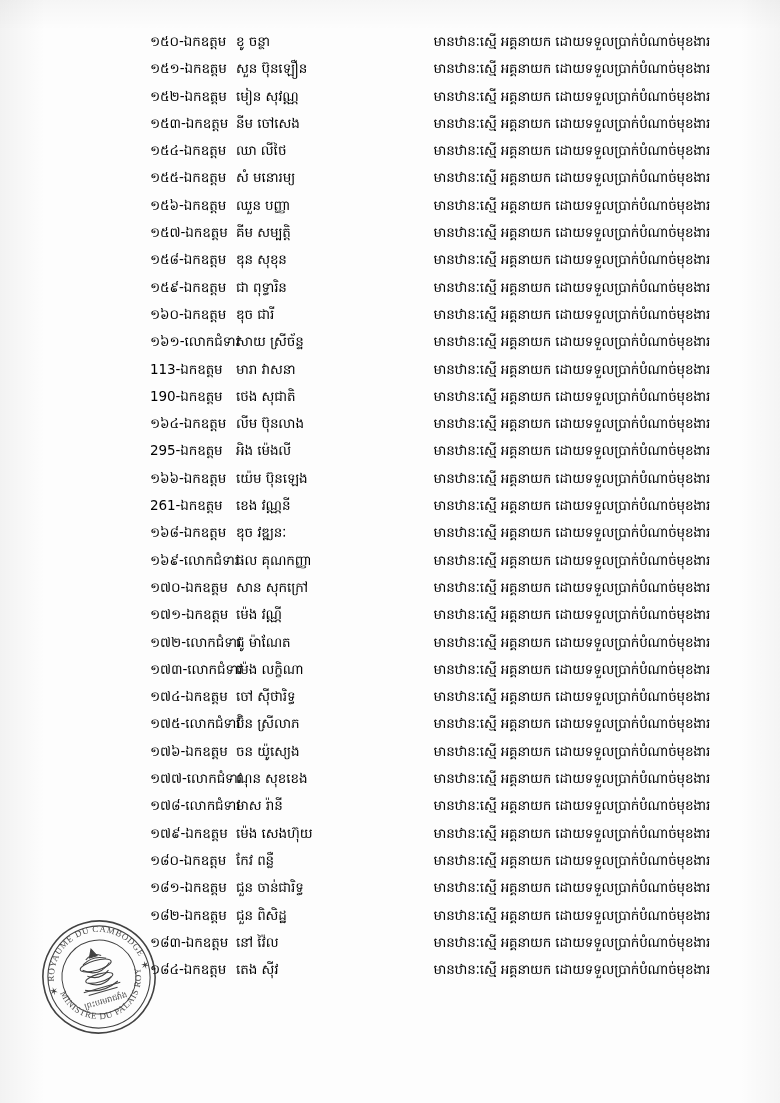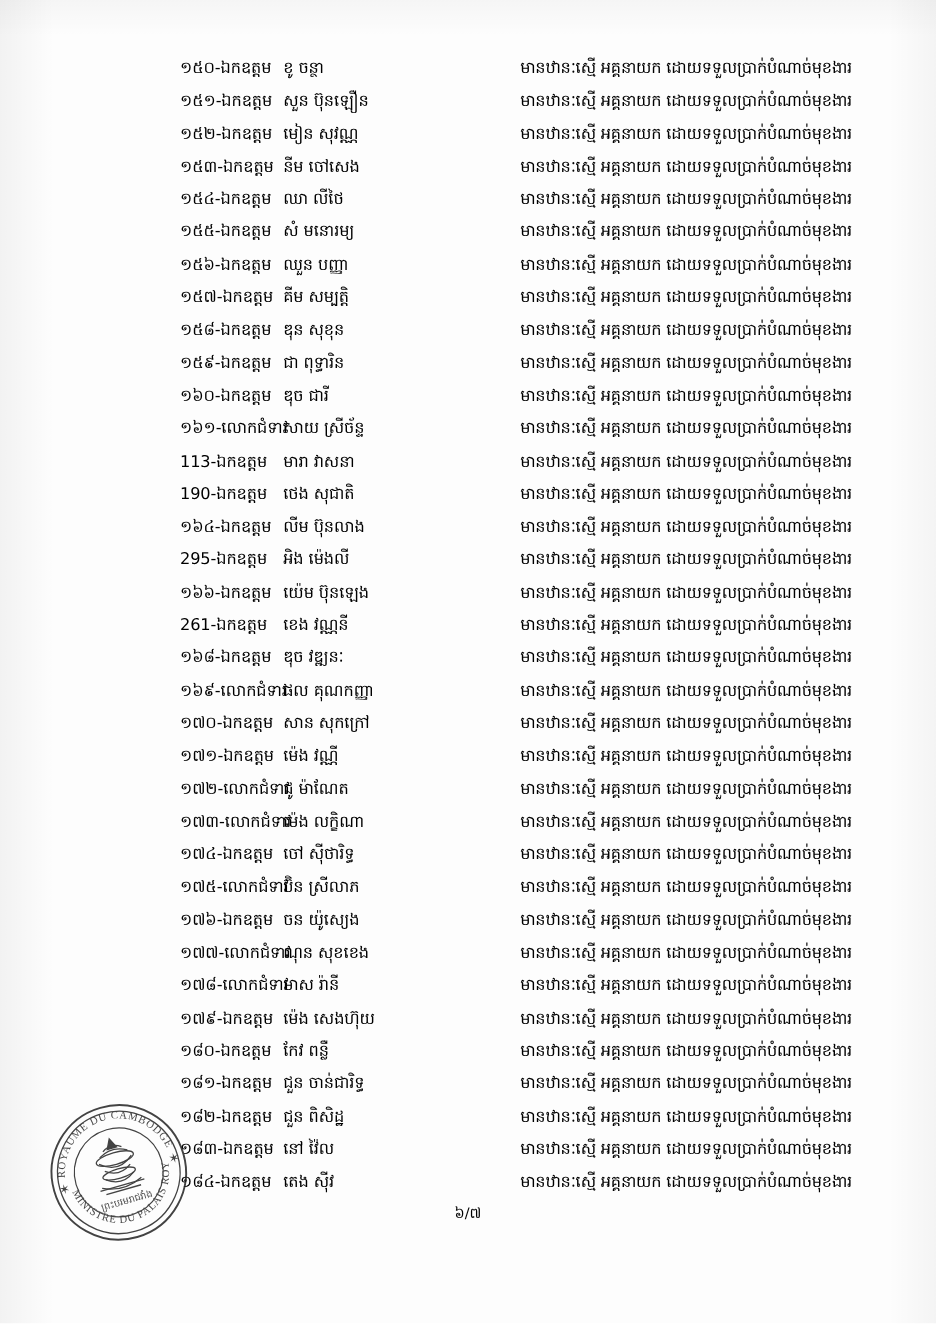--- a/index.html
+++ b/index.html
@@ -26,21 +26,21 @@
     position: absolute;
     inset: 0;
     background:
       linear-gradient(to right, rgba(0,0,0,0.045) 0px, rgba(0,0,0,0.0) 45px),
       linear-gradient(to left, rgba(0,0,0,0.035) 0px, rgba(0,0,0,0.0) 40px),
       linear-gradient(to bottom, rgba(0,0,0,0.03) 0px, rgba(0,0,0,0.0) 30px);
     pointer-events: none;
   }
   .list {
     position: absolute;
-    top: 44px;
+    top: 28px;
     left: 150px;
     width: 560px;
   }
   .row {
     display: flex;
     align-items: baseline;
     height: 27.3px;
     white-space: nowrap;
     font-size: 13.5px;
     line-height: 27.3px;
@@ -270,21 +270,20 @@
         <span class="col-name">នៅ វ៉ៃល</span>
         <span class="col-desc">មានឋានៈស្មើ អគ្គនាយក ដោយទទួលប្រាក់បំណាច់មុខងារ</span>
       </div>
       <div class="row">
         <span class="col-num">១៨៤-ឯកឧត្ដម</span>
         <span class="col-name">តេង ស៊ីវ</span>
         <span class="col-desc">មានឋានៈស្មើ អគ្គនាយក ដោយទទួលប្រាក់បំណាច់មុខងារ</span>
       </div>
     </div>
 
-  <div class="page-number">៦/៧</div>
 
   <div class="seal">
     <svg width="122" height="122" viewBox="0 0 122 122" xmlns="http://www.w3.org/2000/svg">
       <defs>
         <path id="topArc" d="M 16,61 A 45,45 0 0 1 106,61"></path>
         <path id="botArc" d="M 19,61 A 42,42 0 0 0 103,61"></path>
       </defs>
       <circle cx="61" cy="61" r="56" fill="none" stroke="#1b1b1b" stroke-width="1.6"></circle>
       <circle cx="61" cy="61" r="51" fill="none" stroke="#1b1b1b" stroke-width="1.1"></circle>
       <circle cx="61" cy="61" r="37" fill="none" stroke="#1b1b1b" stroke-width="1"></circle>

